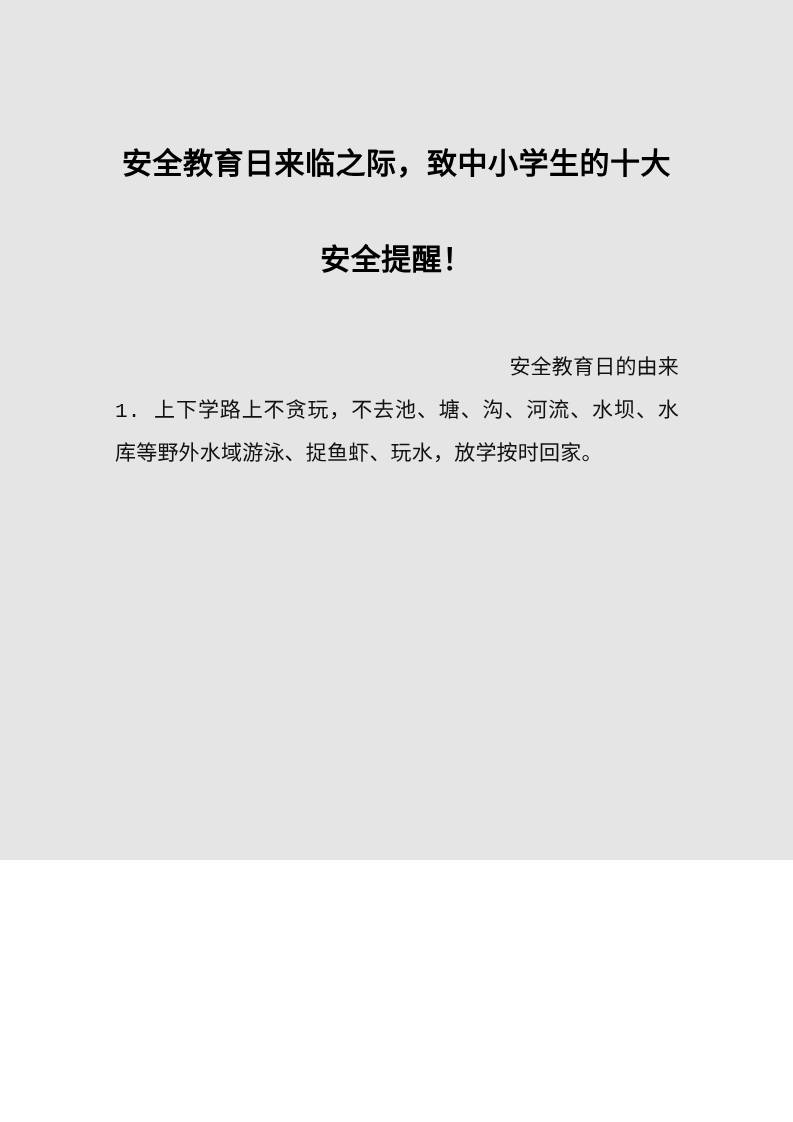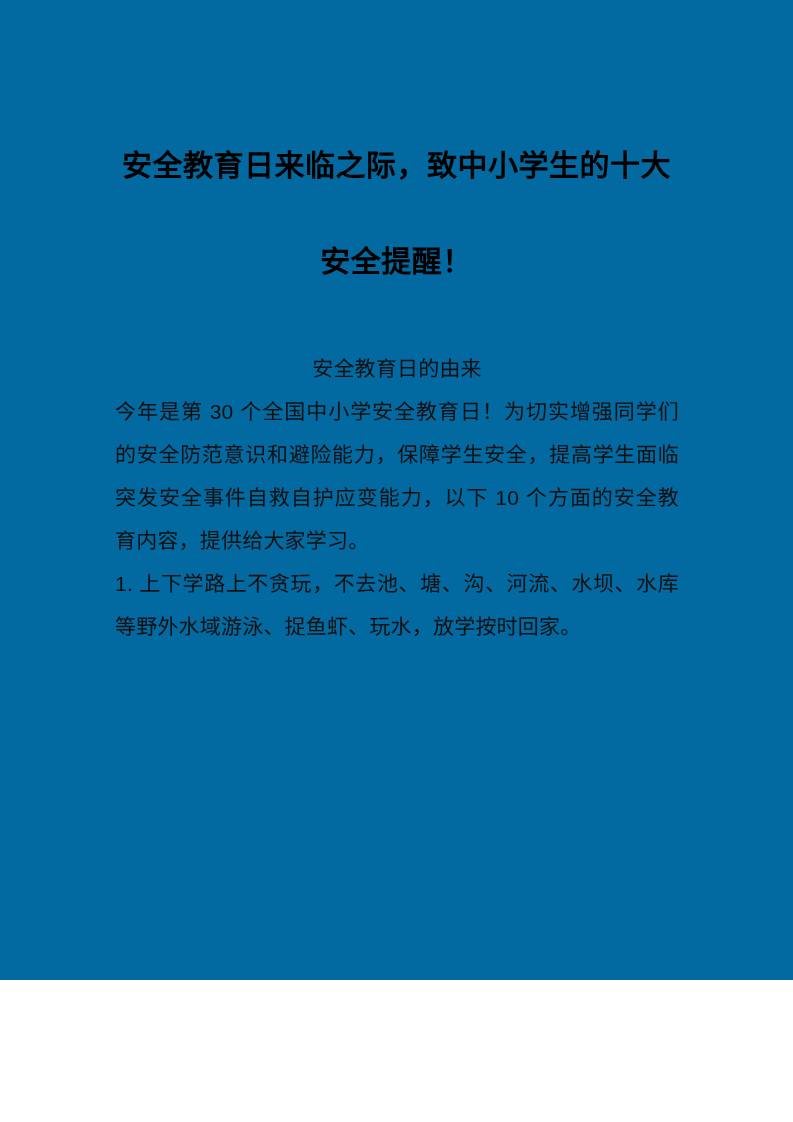--- a/index.html
+++ b/index.html
@@ -13,23 +13,24 @@
     height: 1122px;
     overflow: hidden;
     font-family: "Liberation Sans", "DejaVu Sans", sans-serif;
     color: #000000;
     -webkit-font-smoothing: antialiased;
   }
 
   .page {
     position: relative;
     width: 793px;
-    height: 980px;
-    background: #0369a1;
+    height: 860px;
+    background: #e5e5e5;
     box-sizing: border-box;
+    font-family: Liberation Mono, monospace;
   }
 
   
   .doc-title {
     position: absolute;
     left: 112px;
     top: 118px;
     width: 569px;
     text-align: center;
     font-size: 30px;
@@ -55,34 +56,33 @@
     color: #111111;
     margin: 0;
     text-align: justify;
     text-justify: inter-ideograph;
     word-break: break-all;
     letter-spacing: 0.2px;
   }
 
   
   .para.label {
-    text-align: center;
+    text-align: right;
   }
 </style>
 </head>
 <body>
 
 <div class="page">
 
   <div class="doc-title">安全教育日来临之际，致中小学生的十大安全提醒！</div>
 
   <div class="body-block">
 
     <p class="para label">安全教育日的由来</p>
 
 
-    <p class="para">今年是第 30 个全国中小学安全教育日！为切实增强同学们的安全防范意识和避险能力，保障学生安全，提高学生面临突发安全事件自救自护应变能力，以下 10 个方面的安全教育内容，提供给大家学习。</p>
 
 
     <p class="para">1. 上下学路上不贪玩，不去池、塘、沟、河流、水坝、水库等野外水域游泳、捉鱼虾、玩水，放学按时回家。</p>
 
   </div>
 </div>
 
 </body></html>

